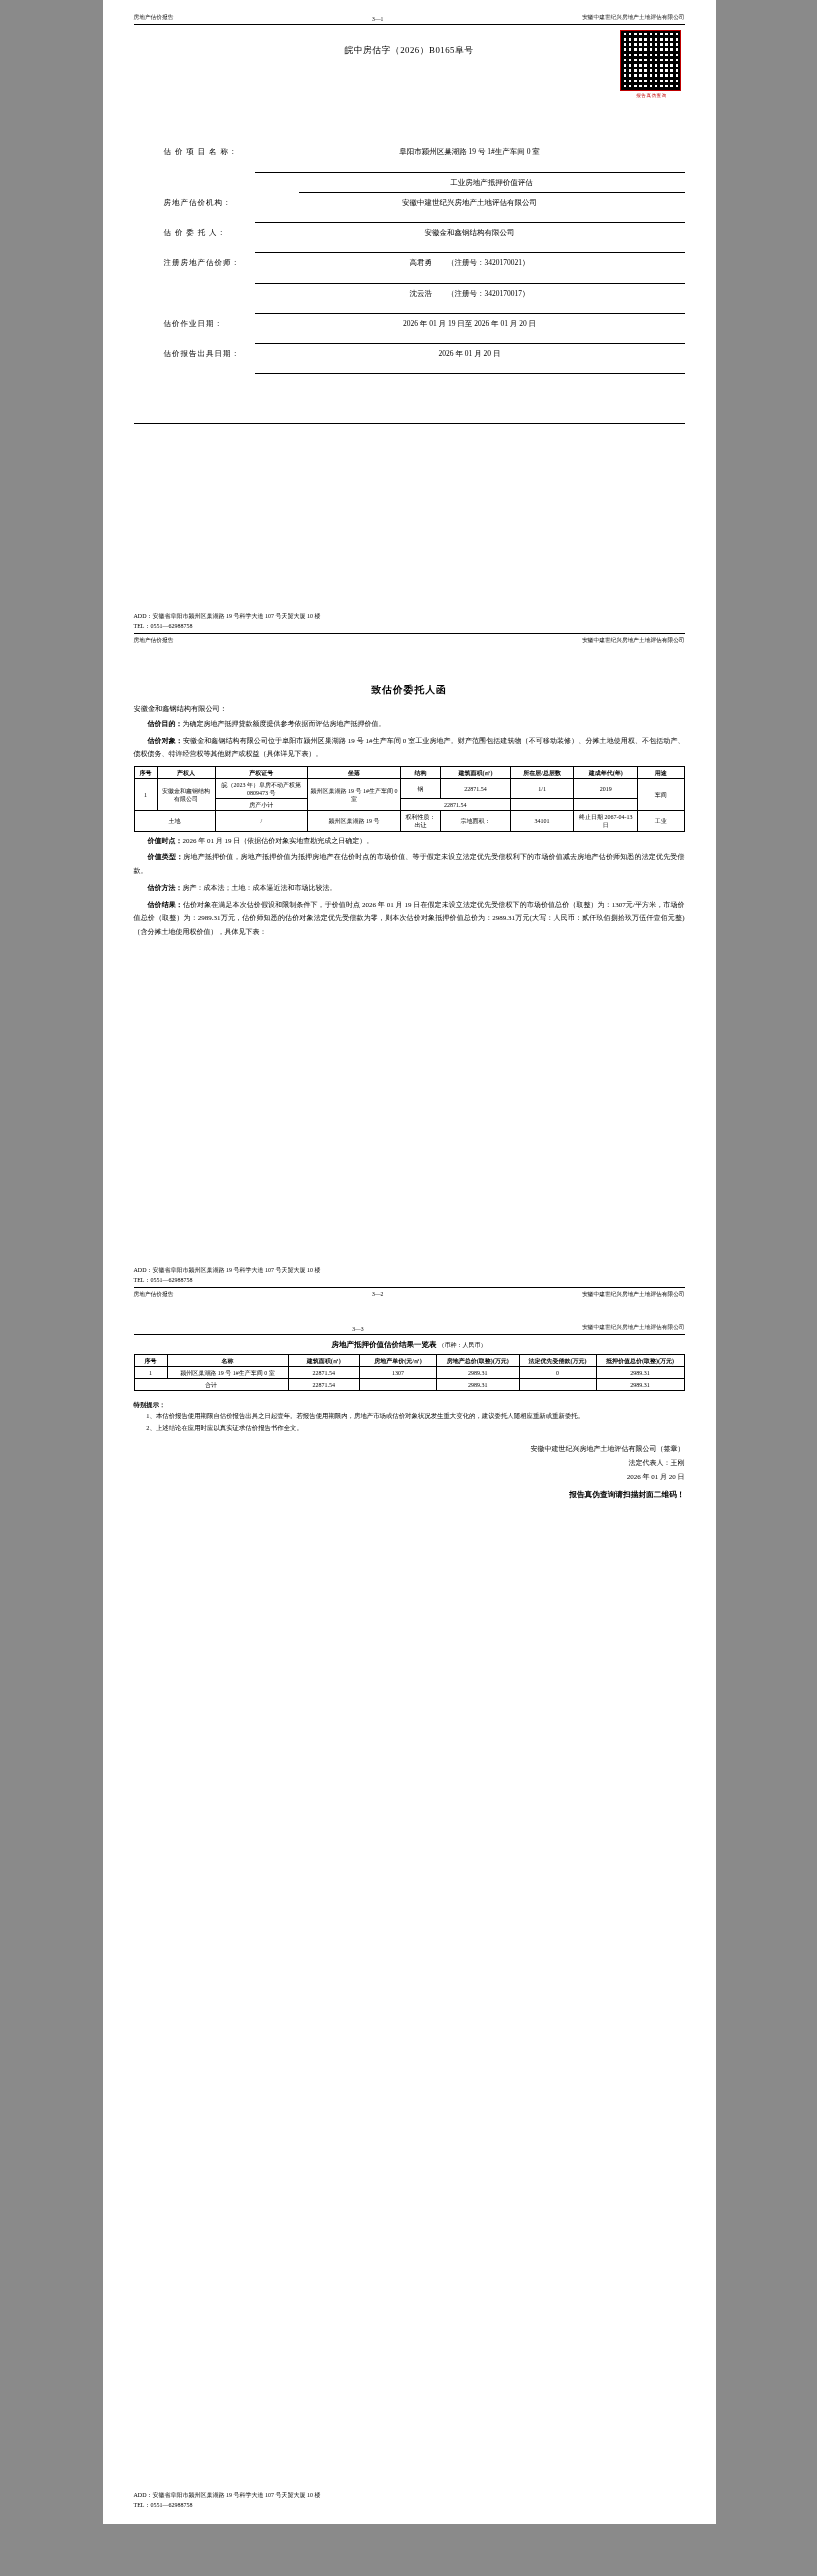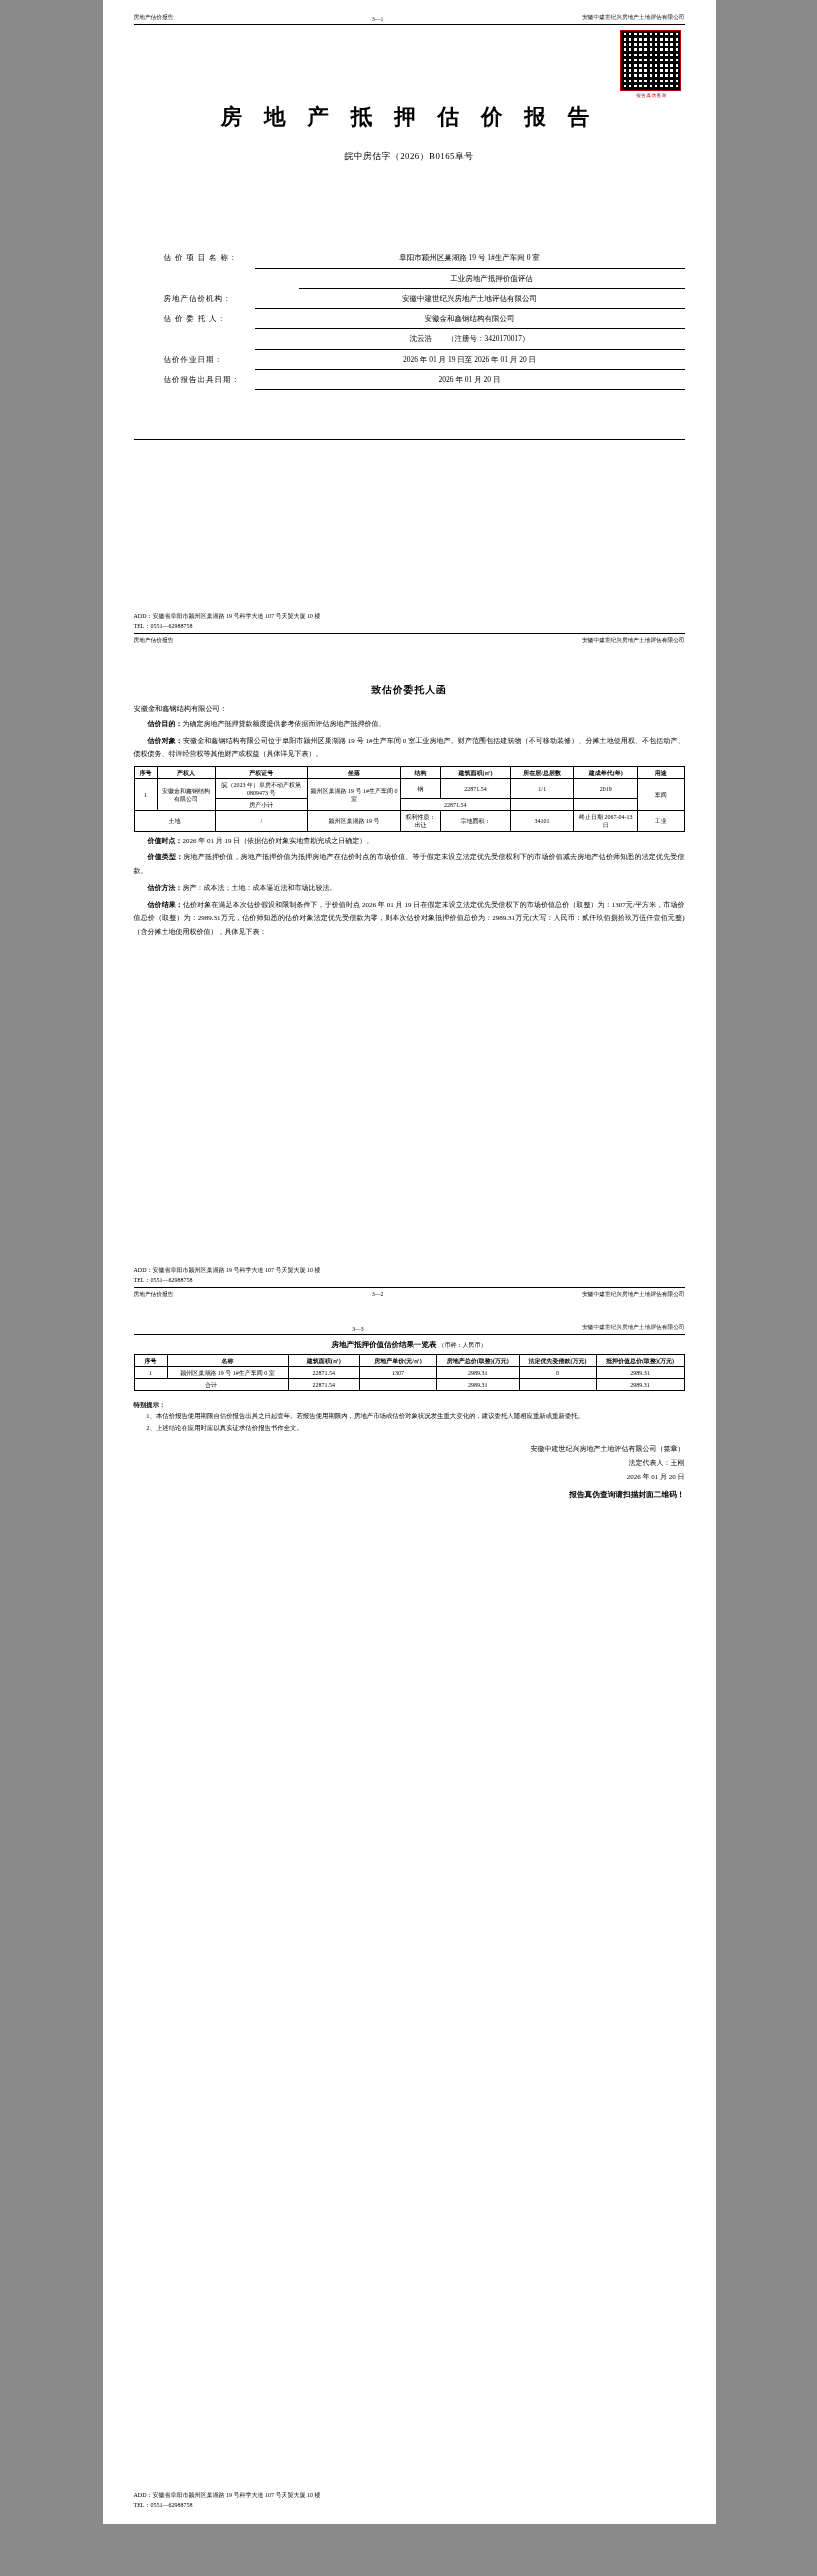--- a/index.html
+++ b/index.html
@@ -30,21 +30,21 @@
   }
   .qr .cap{font-size:4.6px;color:#c00000;text-align:center;margin-top:1.5px;letter-spacing:0.5px;}
   .bigtitle{
     text-align:center;font-size:21.6px;letter-spacing:8.2px;margin-top:77px;font-weight:700;
     font-family:"Liberation Serif","DejaVu Serif",serif;
   }
   .subtitle{text-align:center;font-size:8.8px;margin-top:20.6px;letter-spacing:0.5px;}
   .meta{margin-top:85px;padding-left:30px;font-size:7.5px;line-height:2.55;}
   .meta .row{display:flex;align-items:flex-start;}
   .meta .lbl{width:91px;letter-spacing:1px;flex:0 0 auto;}
-  .meta .val{border-bottom:0.5px solid #000;flex:1;text-align:center;padding-bottom:0;}
+  .meta .val{border-bottom:0.5px solid #000;flex:1;text-align:center;padding-bottom:10px;}
   .meta .val2{border-bottom:0.5px solid #000;text-align:center;padding-bottom:0.5px;}
   .meta .cont{display:flex;gap:44px;}
   .meta .cont .sp{width:91px;flex:0 0 auto;}
   .hr-thin{border-top:0.5px solid #000;margin-top:49px;}
   .footer{
     position:absolute;left:31px;right:31px;bottom:13.4px;font-size:6px;line-height:1.7;
   }
   .footer .addr{border-top:0;}
   .footer .botline{
     display:flex;justify-content:space-between;border-top:0.5px solid #000;padding-top:1.5px;margin-top:2.1px;font-size:5.7px;
@@ -73,39 +73,42 @@
       <span>房地产估价报告</span>
       <span class="c pgnum">3—1</span>
       <span>安徽中建世纪兴房地产土地评估有限公司</span>
     </div>
 
     <div class="qr">
       <div class="box"></div>
       <div class="cap">报告真伪查询</div>
     </div>
 
-    <div class="bigtitle">房 地 产 抵 押 估 价 报 告</div>
     <div class="subtitle">皖中房估字（2026）B0165阜号</div>
 
     <div class="meta">
       <div class="row">
         <div class="lbl">估 价 项 目 名 称：</div>
         <div class="val">阜阳市颍州区巢湖路 19 号 1#生产车间 0 室</div>
       </div>
       <div class="cont">
         <div class="sp"></div>
         <div class="val2" style="flex:1">工业房地产抵押价值评估</div>
       </div>
       <div class="row">
         <div class="lbl">房地产估价机构：</div>
         <div class="val">安徽中建世纪兴房地产土地评估有限公司</div>
       </div>
       <div class="row">
         <div class="lbl">估 价 委 托 人：</div>
         <div class="val">安徽金和鑫钢结构有限公司</div>
+      </div>
+      <div class="row">
+        <div class="lbl">注册房地产估价师：</div>
+        <div class="val">高君勇　　（注册号：3420170021）</div>
       </div>
       <div class="row">
         <div class="lbl"></div>
         <div class="val">沈云浩　　（注册号：3420170017）</div>
       </div>
       <div class="row">
         <div class="lbl">估价作业日期：</div>
         <div class="val">2026 年 01 月 19 日至 2026 年 01 月 20 日</div>
       </div>
       <div class="row">

